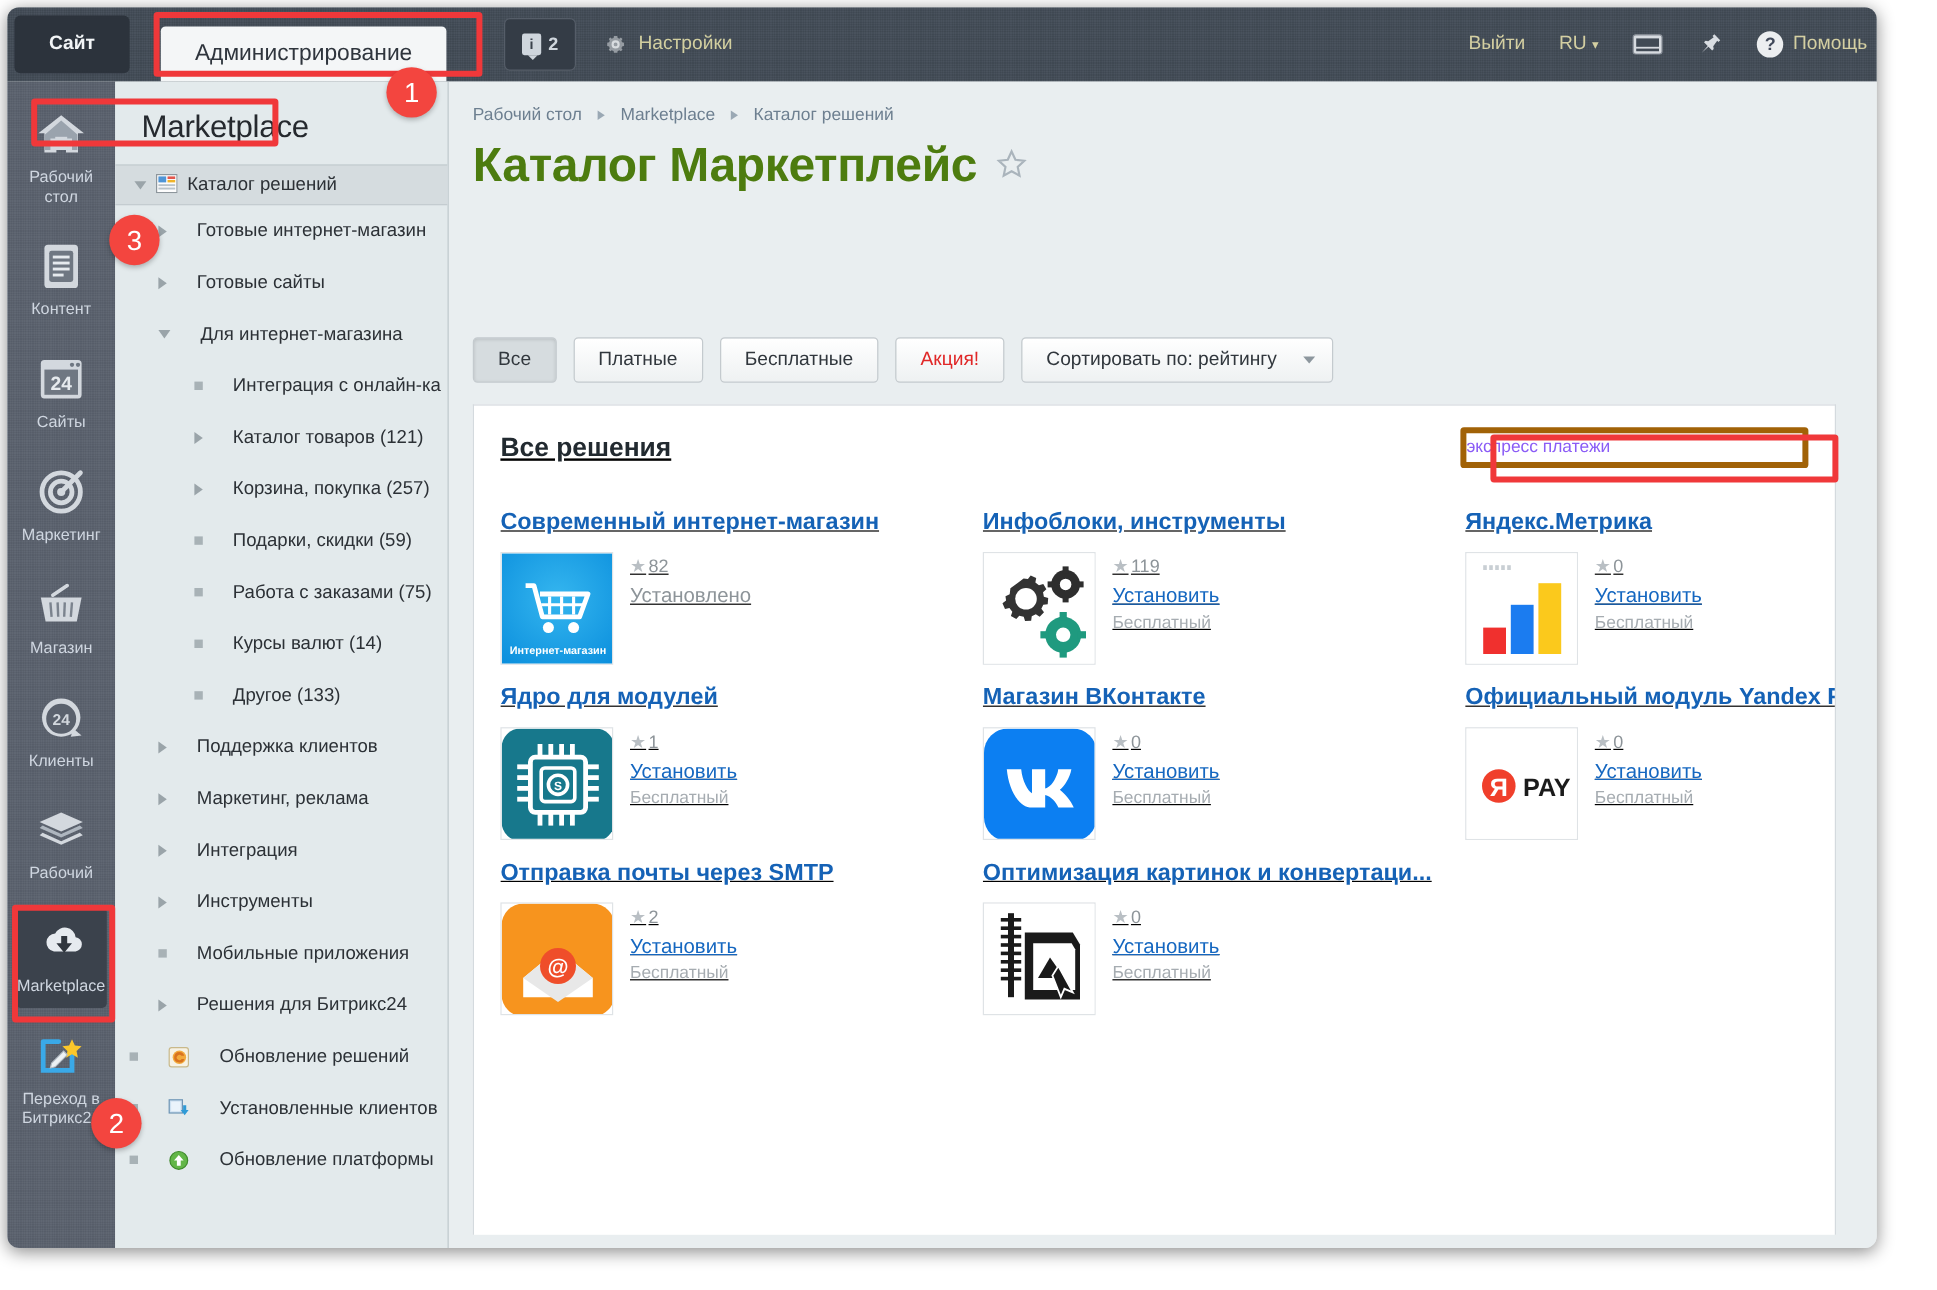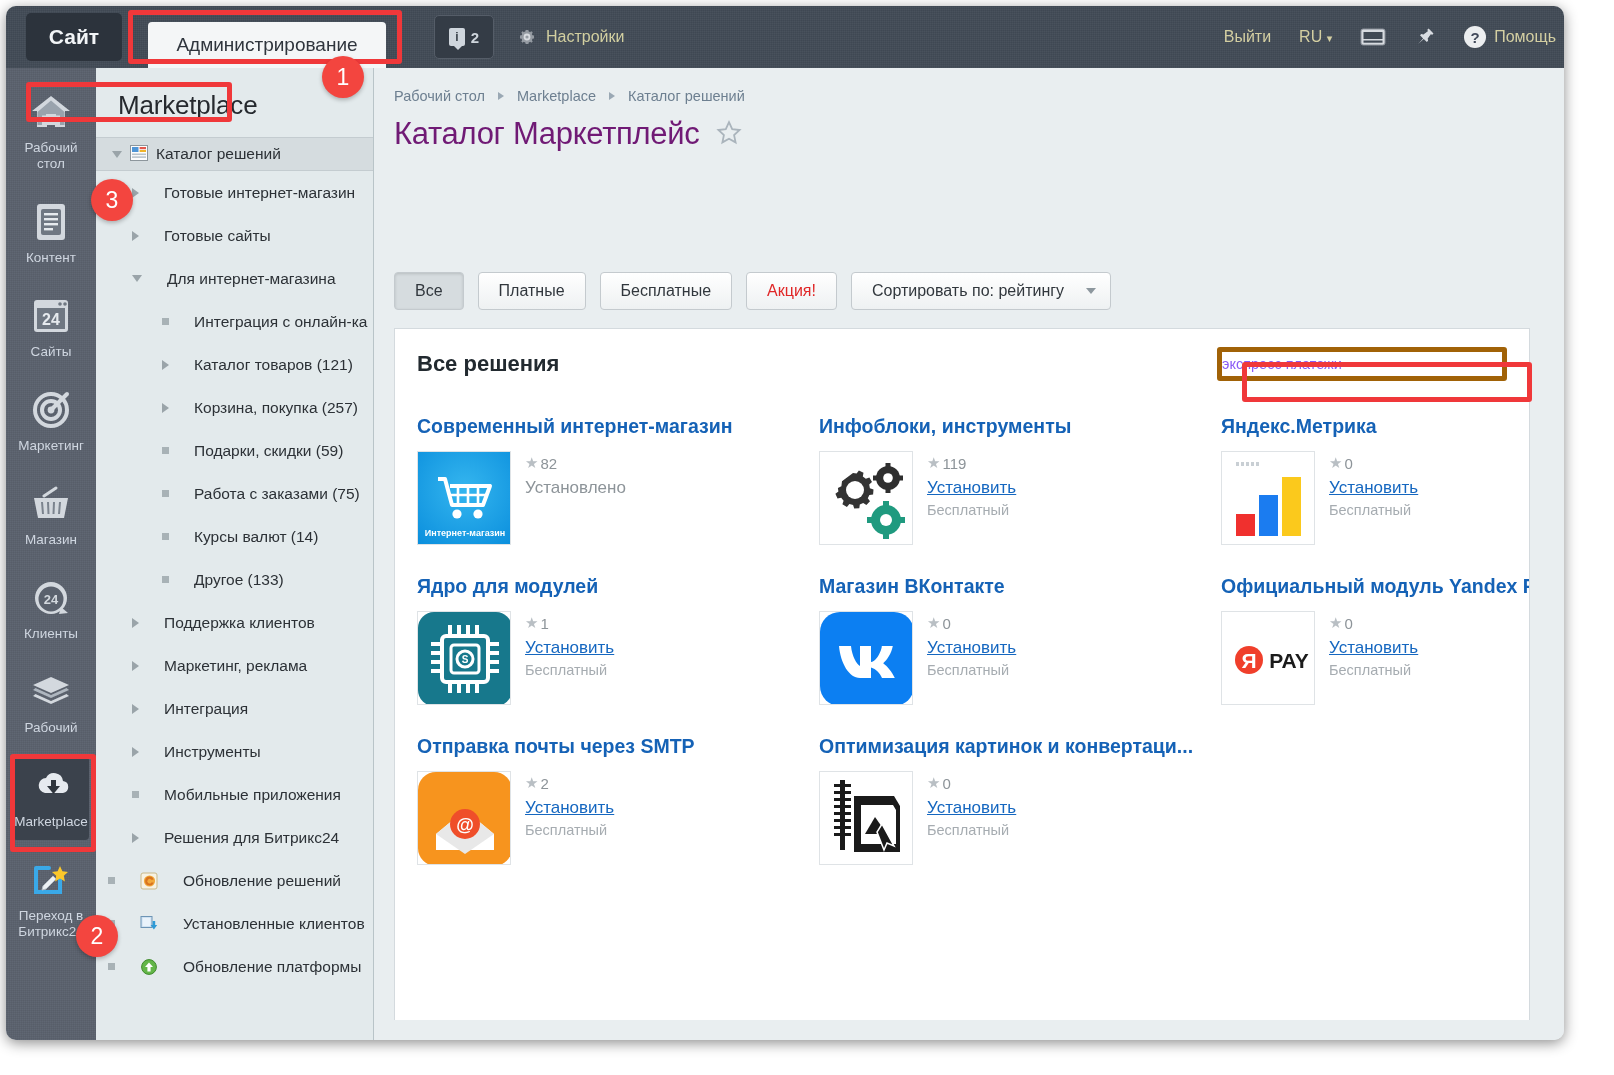--- a/index.html
+++ b/index.html
@@ -35,26 +35,26 @@
     left: 0; top: 0;
     width: 1558px; height: 62px;
     background: #414a55;
     background-image:
       repeating-linear-gradient(0deg, rgba(255,255,255,0.022) 0px, rgba(255,255,255,0.022) 1px, rgba(0,0,0,0.02) 1px, rgba(0,0,0,0.02) 2px),
       repeating-linear-gradient(90deg, rgba(255,255,255,0.022) 0px, rgba(255,255,255,0.022) 1px, rgba(0,0,0,0.02) 1px, rgba(0,0,0,0.02) 2px);
     display: flex;
     align-items: center;
   }
   .site-btn {
-    margin-left: 20px;
+    margin-left: 6px;
     width: 96px; height: 48px;
     background: #2c333c;
     border-radius: 5px;
     color: #f2f5f7;
-    font-size: 21px;
+    font-size: 16px;
     font-weight: bold;
     display: flex; align-items: center; justify-content: center;
     cursor: pointer;
   }
   .admin-tab {
     margin-left: 26px;
     width: 238px; height: 46px;
     background: #f4f6f7;
     border-radius: 4px 4px 0 0;
     color: #2f353d;
@@ -228,21 +228,21 @@
     width: 0; height: 0;
     border-top: 4px solid transparent;
     border-bottom: 4px solid transparent;
     border-left: 6px solid #9aa8b4;
   }
   .page-title-row {
     display: flex; align-items: center; gap: 16px;
     padding: 12px 0 0 20px;
   }
   .page-title {
-    font-size: 31px; font-weight: normal; color: #701a75;
+    font-size: 40px; font-weight: bold; color: #4d7c0f;
     letter-spacing: -0.3px;
   }
   .star-outline { cursor: pointer; }
 
   .toolbar {
     display: flex; align-items: center; gap: 14px;
     margin: 120px 0 0 20px;
   }
   .tbtn {
     height: 38px;
@@ -267,20 +267,21 @@
   }
 
   .panel {
     margin: 18px 0 0 20px;
     width: 1136px;
     background: #ffffff;
     border: 1px solid #d4dade;
     border-bottom: none;
     height: 692px;
     overflow: hidden;
+    text-decoration: underline;
   }
   .panel-head {
     display: flex; align-items: center;
     padding: 18px 22px 16px 22px;
   }
   .panel-head h2 {
     margin: 0;
     font-size: 22px;
     font-weight: bold;
     color: #222a30;
@@ -295,21 +296,21 @@
     color: #8b5cf6;
     font-family: "Liberation Sans", sans-serif;
     background: #fff;
     outline: none;
   }
 
   .grid {
     padding: 4px 22px 0 22px;
     display: grid;
     grid-template-columns: 402px 402px auto;
-    row-gap: 16px;
+    row-gap: 2px;
   }
   .card { padding-top: 14px; }
   .card-title {
     color: #1562b6;
     font-size: 19.5px;
     font-weight: bold;
     cursor: pointer;
     white-space: nowrap;
     overflow: hidden;
   }

